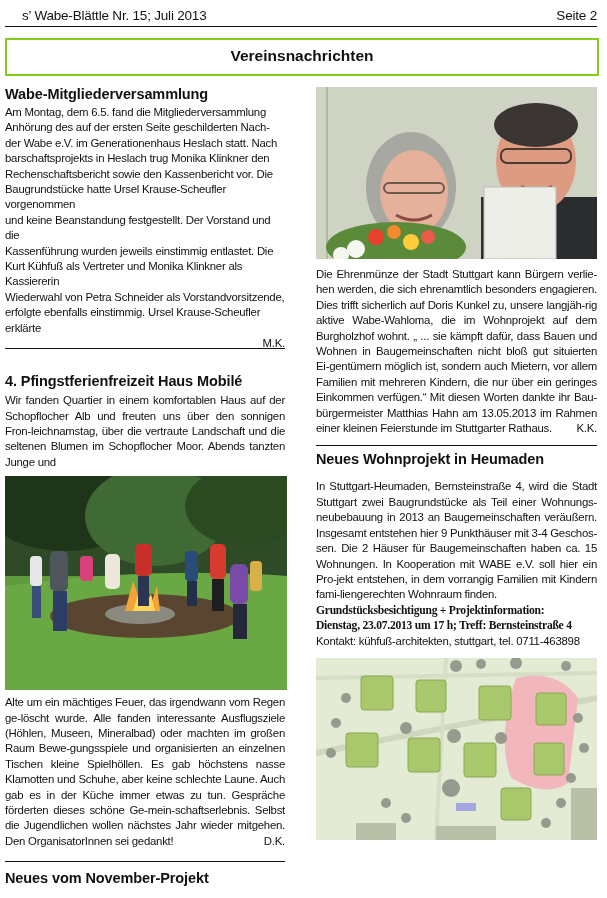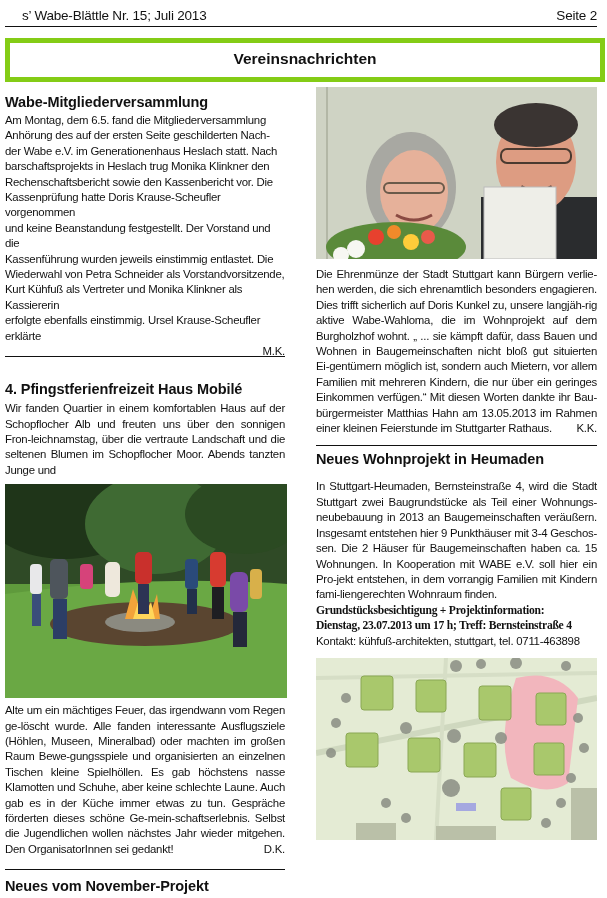--- a/index.html
+++ b/index.html
@@ -3,21 +3,21 @@
   <meta charset="utf-8">
   <style>
     html, body { margin: 0; padding: 0; background: #ffffff; }
     body { width: 607px; height: 898px; position: relative; overflow: hidden;
            font-family: "Liberation Sans", sans-serif; color: #111; }
     .header { position: absolute; left: 5px; top: 6px; width: 592px; height: 20px;
               border-bottom: 1px solid #111; font-size: 13.5px; letter-spacing: -0.2px; }
     .header .left { position: absolute; left: 17px; top: 2px; }
     .header .right { position: absolute; right: 0; top: 2px; }
     .section-box { position: absolute; left: 5px; top: 38px; width: 590px; height: 34px;
-                   border: 5px solid #84cc16; text-align: center; }
+                   border: 2px solid #84cc16; text-align: center; }
     .section-box span { display: inline-block; margin-top: 7px; font-weight: bold; font-size: 15.5px; }
     .col { position: absolute; top: 80px; }
     .col-left { left: 5px; width: 280px; }
     .col-right { left: 316px; width: 281px; }
     h2 { margin: 0; font-size: 14.5px; font-weight: bold; letter-spacing: -0.1px; }
     p { margin: 0; font-size: 11.4px; line-height: 15.4px; letter-spacing: -0.25px; }
     p.just { text-align: justify; }
     .sig { float: right; }
     .rule { height: 0; border-top: 1px solid #111; }
     .photo { position: relative; overflow: hidden; }
@@ -31,32 +31,32 @@
   <span class="right">Seite 2</span>
 </div>
 
 <div class="section-box">
   <span>Vereinsnachrichten</span>
 </div>
 
 <div class="col col-left">
 
   <div>
-    <h2 style="margin-top:14px;">Wabe-Mitgliederversammlung</h2>
+    <h2 style="margin-top:6px;">Wabe-Mitgliederversammlung</h2>
     <div style="margin-top:3px;">
       <p>Am Montag, dem 6.5. fand die Mitgliederversammlung</p>
       <p>Anhörung des auf der ersten Seite geschilderten Nach-</p>
       <p>der Wabe e.V. im Generationenhaus Heslach statt. Nach</p>
       <p>barschaftsprojekts in Heslach trug Monika Klinkner den</p>
       <p>Rechenschaftsbericht sowie den Kassenbericht vor. Die</p>
-      <p>Kassenprüfung hatte Doris Krause-Scheufler vorgenommen</p>
+      <p>Baugrundstücke hatte Ursel Krause-Scheufler vorgenommen</p>
       <p>und keine Beanstandung festgestellt. Der Vorstand und die</p>
       <p>Kassenführung wurden jeweils einstimmig entlastet. Die</p>
+      <p>Kurt Kühfuß als Vertreter und Monika Klinkner als Kassiererin</p>
       <p>Wiederwahl von Petra Schneider als Vorstandvorsitzende,</p>
-      <p>Kurt Kühfuß als Vertreter und Monika Klinkner als Kassiererin</p>
       <p>erfolgte ebenfalls einstimmig. Ursel Krause-Scheufler erklärte</p>
       <p><span class="sig">M.K.</span></p>
     </div>
   </div>
 
   <div class="rule" style="margin-top:12px;"></div>
 
   <div>
     <h2 style="margin-top:24px;">4. Pfingstferienfreizeit Haus Mobilé</h2>
     <p class="just" style="margin-top:4px;">Wir fanden Quartier in einem komfortablen Haus auf der Schopflocher Alb und freuten uns über den sonnigen Fron-leichnamstag, über die vertraute Landschaft und die seltenen Blumen im Schopflocher Moor. Abends tanzten Junge und</p>

